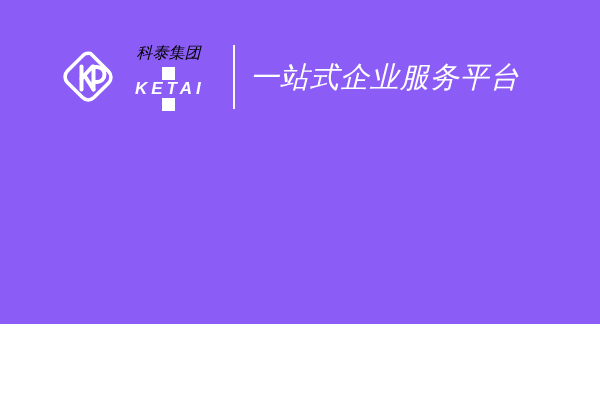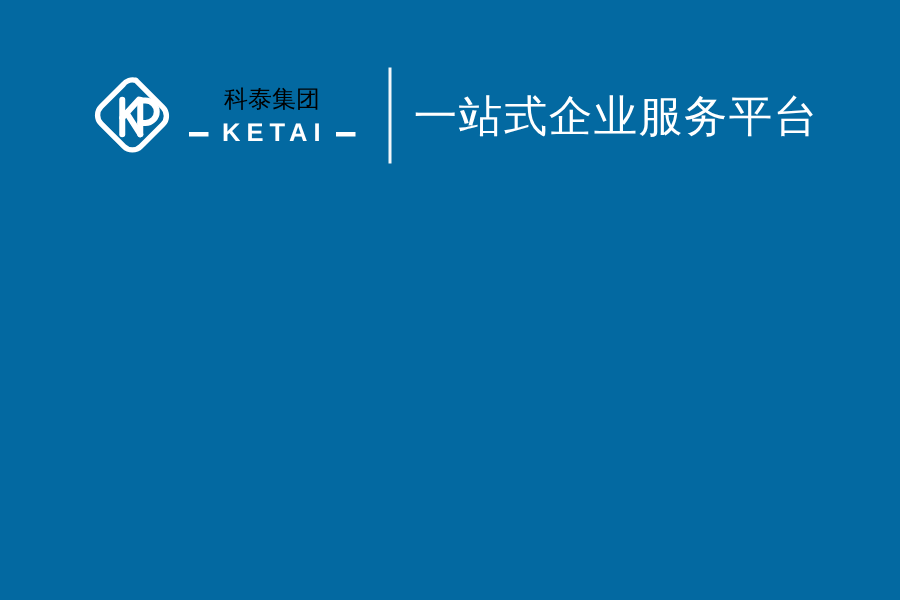--- a/index.html
+++ b/index.html
@@ -9,23 +9,24 @@
   body {
     width: 600px;
     height: 400px;
     overflow: hidden;
     font-family: "Liberation Sans", "DejaVu Sans", sans-serif;
   }
 
   #banner {
     position: relative;
     width: 600px;
-    height: 400px;
-    background: #0369a1;
+    height: 324px;
+    background: #8b5cf6;
     box-sizing: border-box;
+    font-style: italic;
   }
 
   
   #brand-bar {
     position: absolute;
     left: 0;
     top: 38px;
     width: 600px;
     height: 78px;
     display: flex;
@@ -57,20 +58,21 @@
     display: flex;
     flex-direction: column;
     align-items: center;
   }
   #logo-name-latin-row {
     display: flex;
     align-items: center;
     margin-top: 3px;
     width: 100%;
     justify-content: center;
+    flex-direction: column;
   }
   .logo-rule {
     height: 3px;
     width: 13px;
     background: #ffffff;
     flex: 0 0 13px;
   }
   #logo-name-latin {
     color: #ffffff;
     font-size: 17px;

